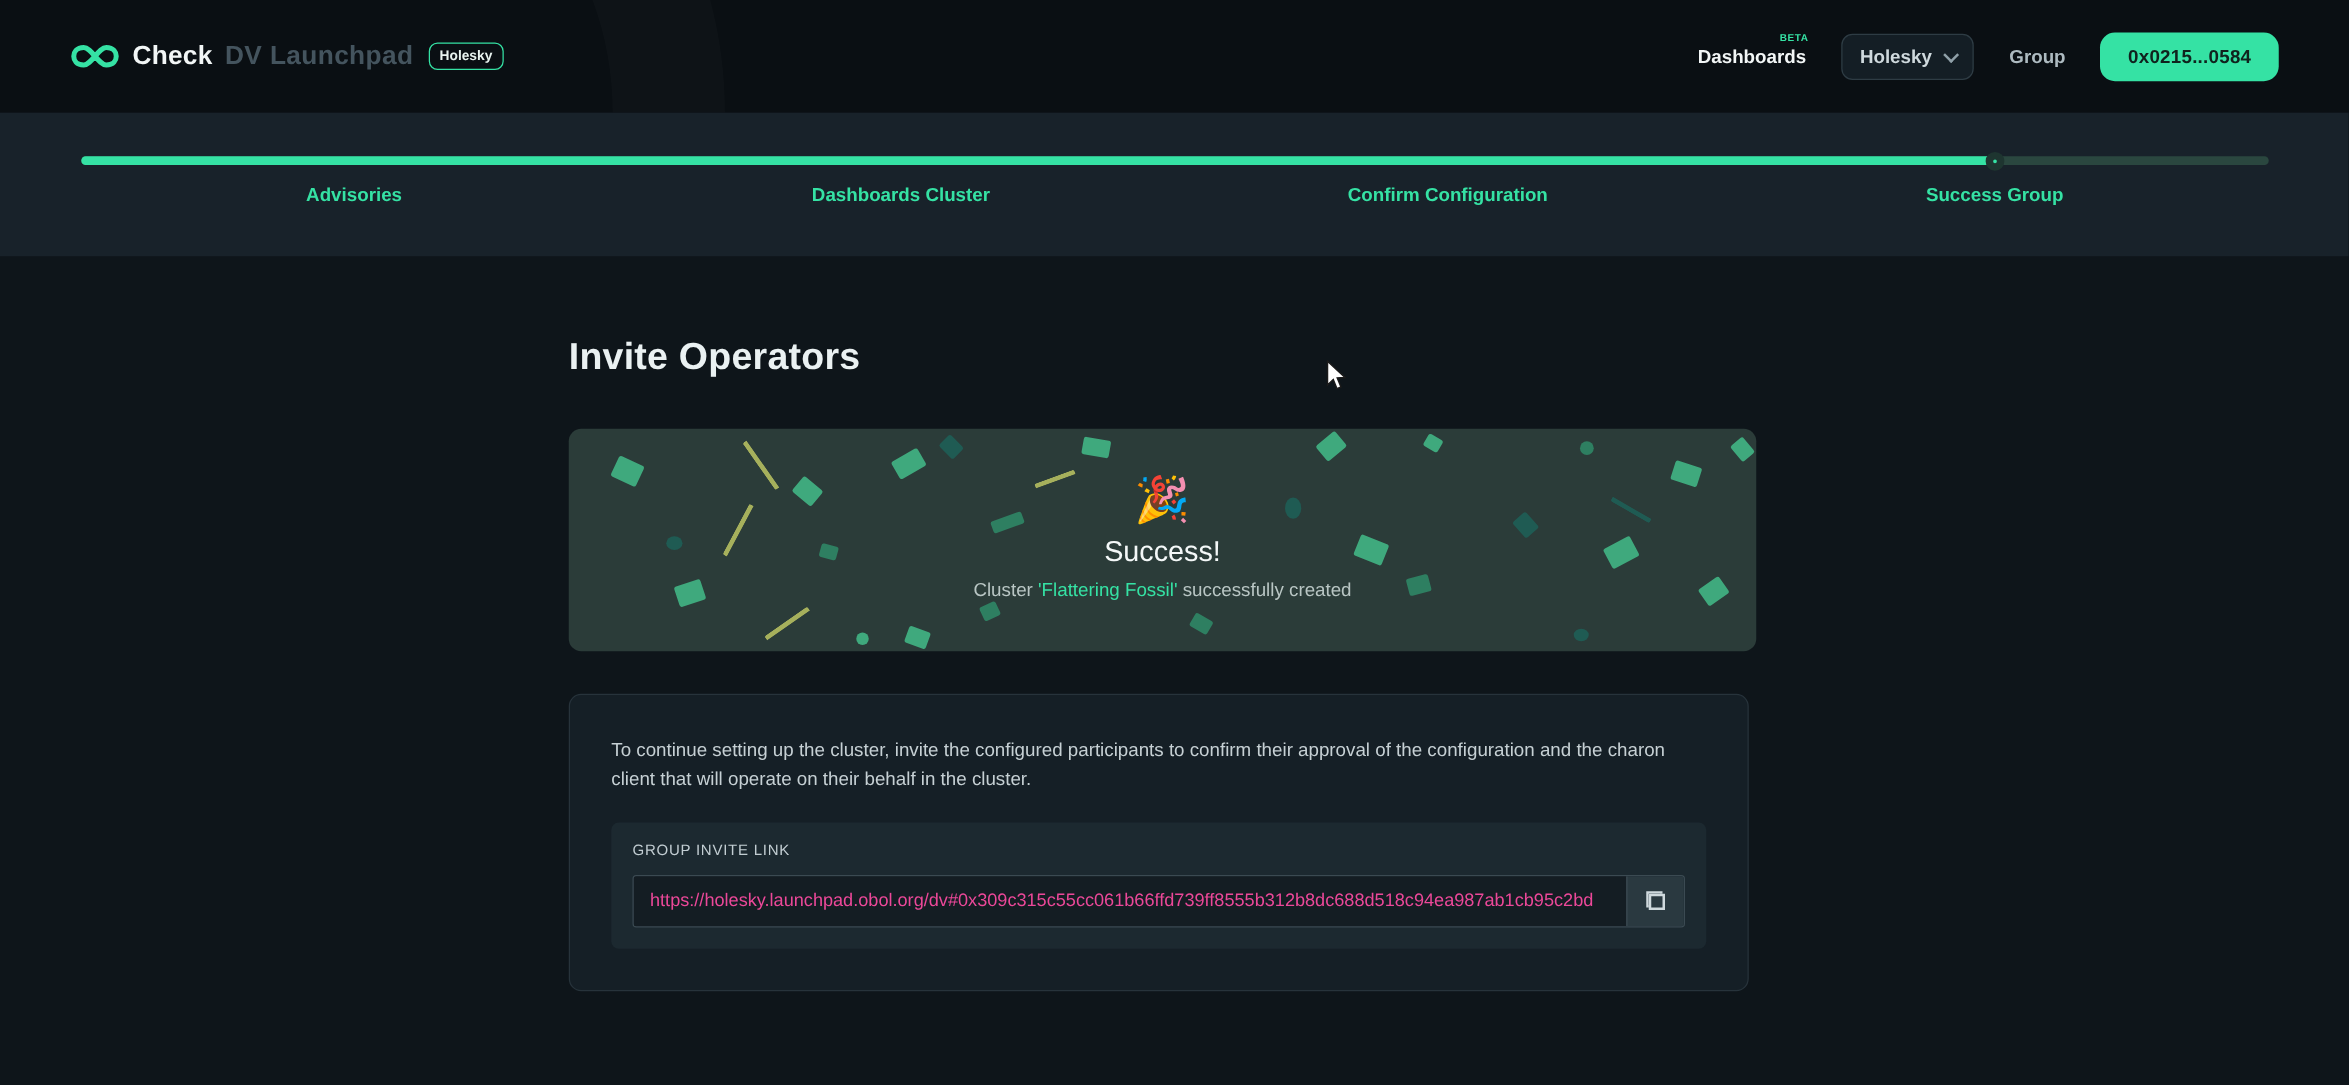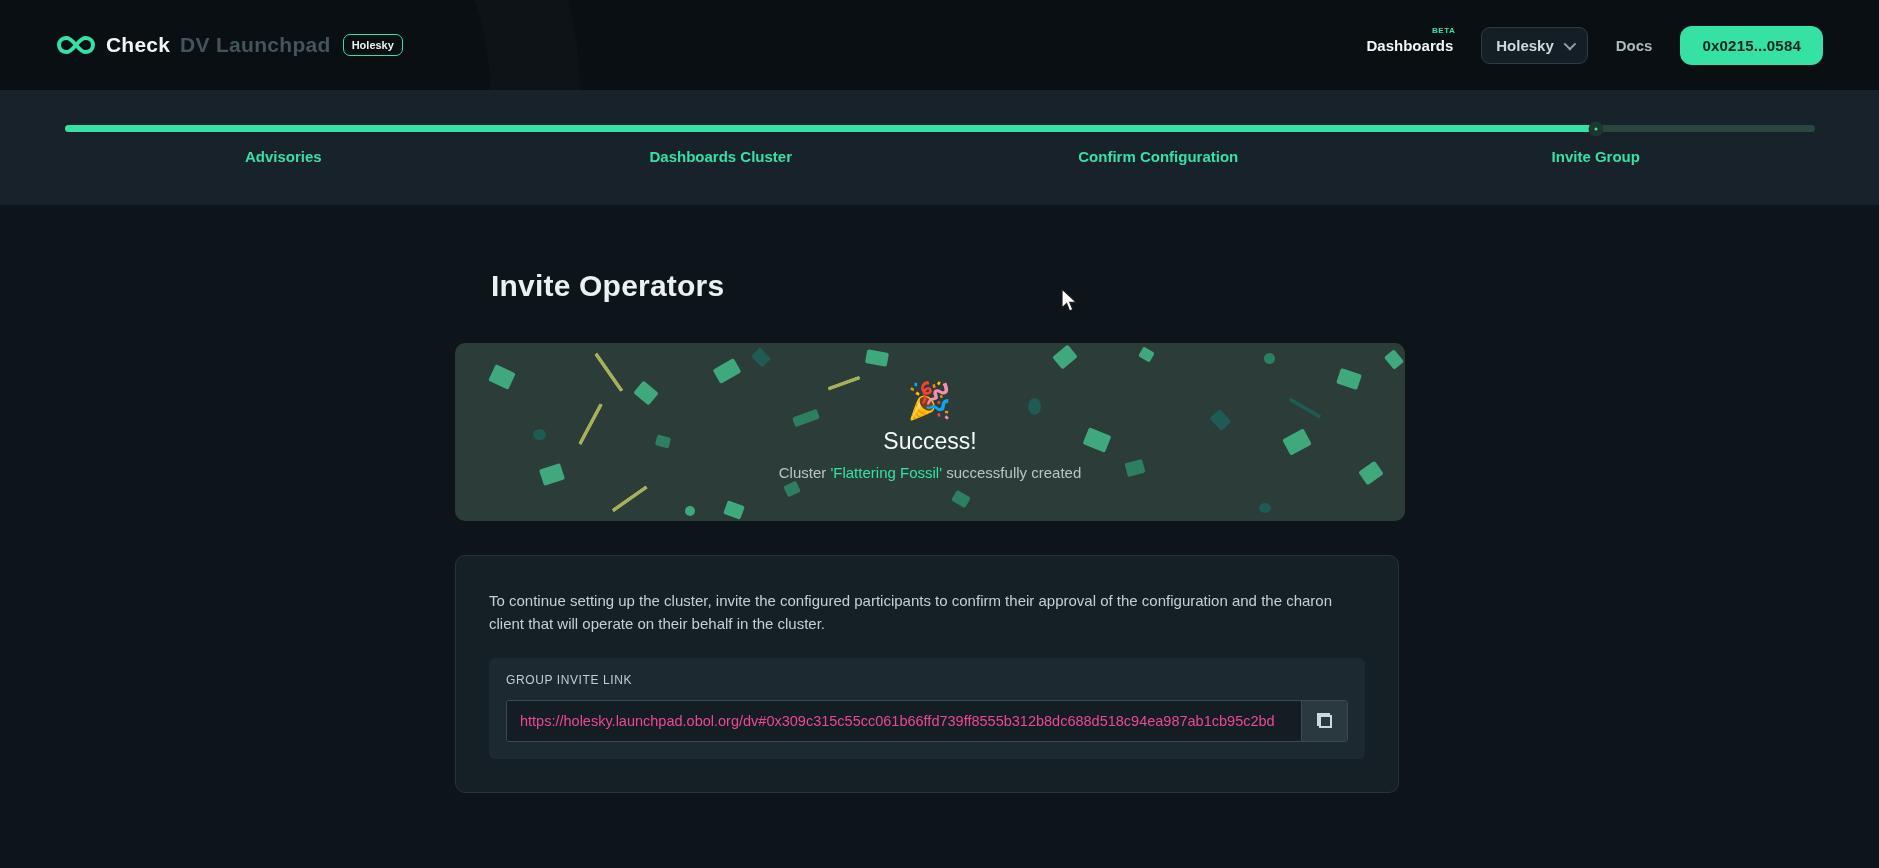--- a/index.html
+++ b/index.html
@@ -31,21 +31,21 @@
   .stepper{height:115px;background:var(--band-bg);padding-top:35px;}
   .track-wrap{width:1750px;margin:0 auto;position:relative;}
   .track{height:7px;border-radius:4px;background:var(--track-rest);position:relative;}
   .track-fill{position:absolute;left:0;top:0;height:7px;border-radius:4px;background:var(--accent);}
   .thumb{position:absolute;top:50%;transform:translate(-50%,-50%);width:15px;height:15px;border-radius:50%;background:var(--accent);border:6px solid #1e3530;}
   .steps{display:flex;margin-top:16px;}
   .step{width:25%;text-align:center;color:var(--accent);font-size:15px;font-weight:700;cursor:pointer;}
 
   
   .main{padding:64px 0 0 455px;}
-  .page-title{color:#eaf1f2;font-size:30px;font-weight:700;letter-spacing:.2px;margin-left:36px;}
+  .page-title{color:#eaf1f2;font-size:30px;font-weight:700;letter-spacing:.2px;}
 
   .success-card{width:950px;height:178px;background:var(--card1-bg);border-radius:10px;margin-top:40px;position:relative;overflow:hidden;}
   .success-inner{position:absolute;inset:0;display:flex;flex-direction:column;align-items:center;justify-content:center;gap:9px;z-index:2;}
   .success-emoji{font-size:36px;line-height:1;font-family:"DejaVu Sans",sans-serif;}
   .success-title{color:#f4f8f8;font-size:23px;font-weight:400;}
   .success-sub{font-size:15px;color:#b9c6c4;}
   .success-sub .cluster-name{color:var(--accent);}
   .confetti{position:absolute;z-index:1;}
   .ribbon{background:transparent !important;border-left:4px solid;border-radius:50% 50% 50% 50%;}
 
@@ -77,36 +77,36 @@
   </div>
   <div class="nav-right">
     <div class="nav-dashboards">
       <span>Dashboards</span>
       <span class="beta-tag">BETA</span>
     </div>
     <div class="net-select">
       <span>Holesky</span>
       <span class="chev"></span>
     </div>
-    <div class="nav-docs">Docs</div>
+    <div class="nav-docs">Group</div>
     <button class="wallet-btn">0x0215...0584</button>
   </div>
 </div>
 
 <div class="stepper">
   <div class="track-wrap">
     <div class="track">
       <div class="track-fill" id="track-fill" style="width: 87.5%;"></div>
       <div class="thumb" id="track-thumb" style="left: 87.5%;"></div>
     </div>
     <div class="steps">
       <div class="step">Advisories</div>
       <div class="step">Dashboards Cluster</div>
       <div class="step">Confirm Configuration</div>
-      <div class="step">Invite Group</div>
+      <div class="step">Success Group</div>
     </div>
   </div>
 </div>
 
 <div class="main">
   <div class="page-title">Invite Operators</div>
 
   <div class="success-card">
     <div id="confetti-layer">
         <div class="confetti" style="left: 36px; top: 25px; width: 22px; height: 18px; transform: rotate(25deg); background: rgb(63, 169, 125); border-radius: 2px;"></div>

